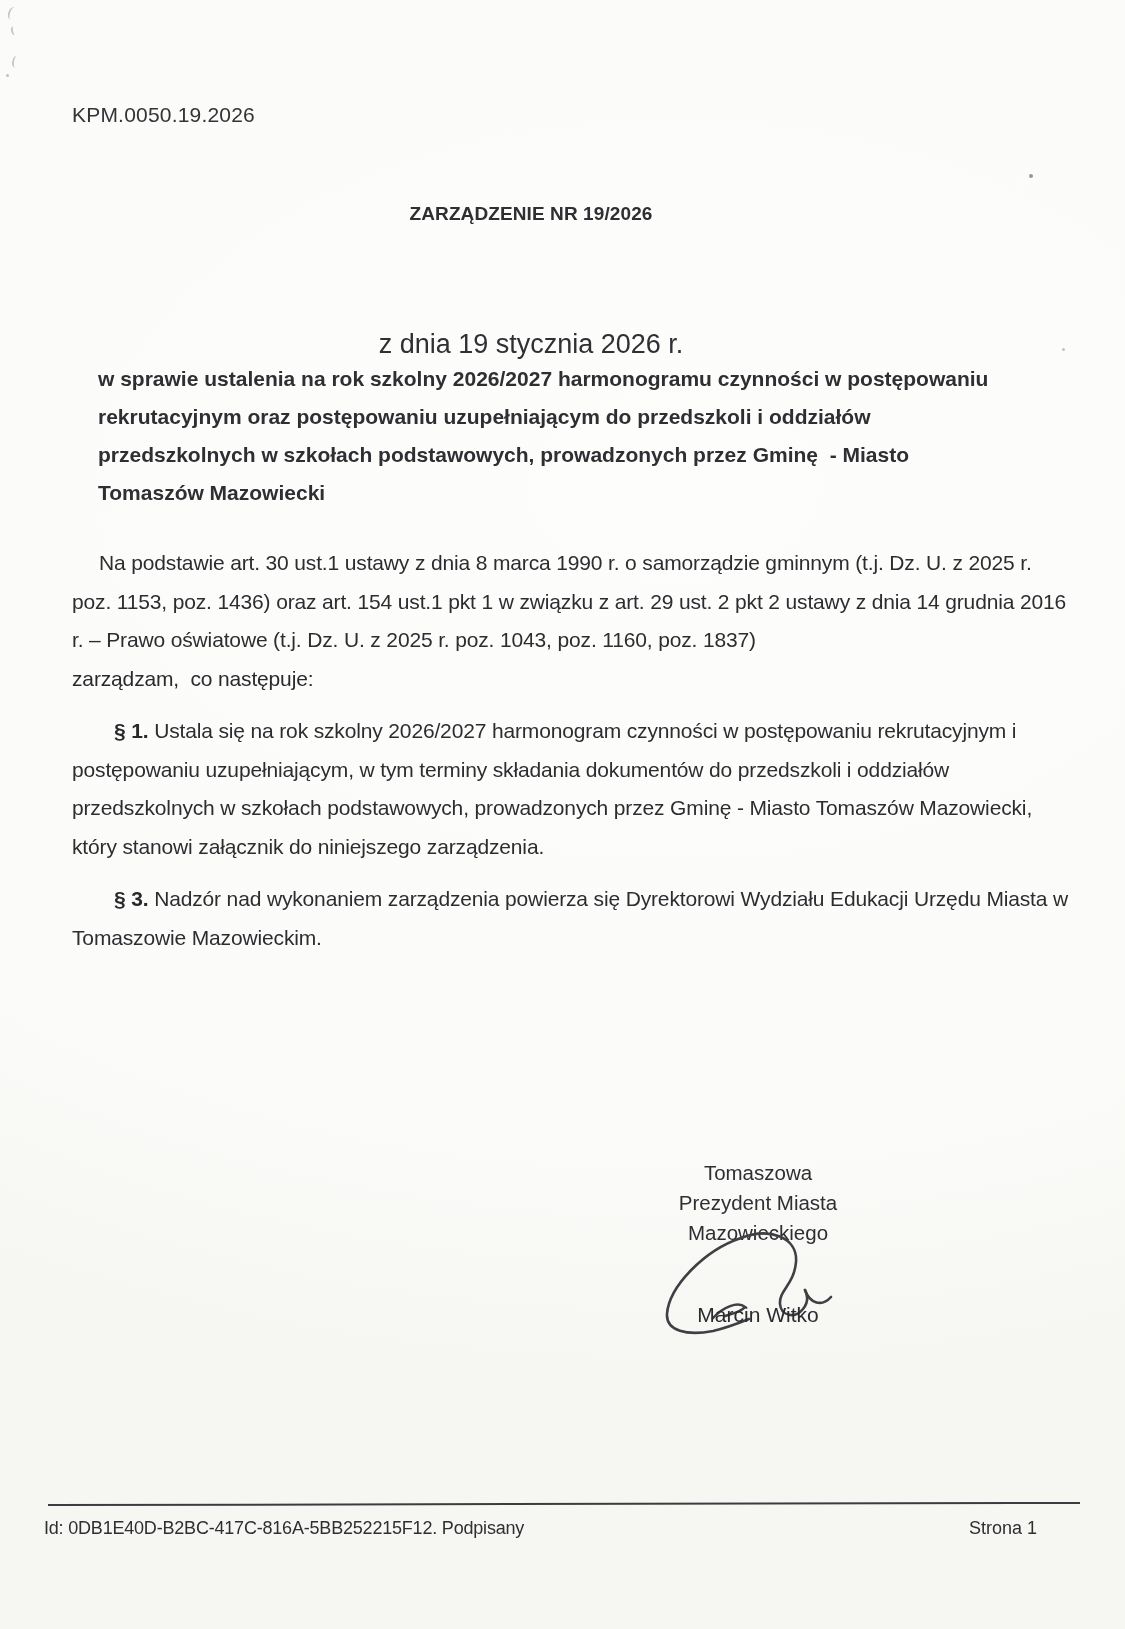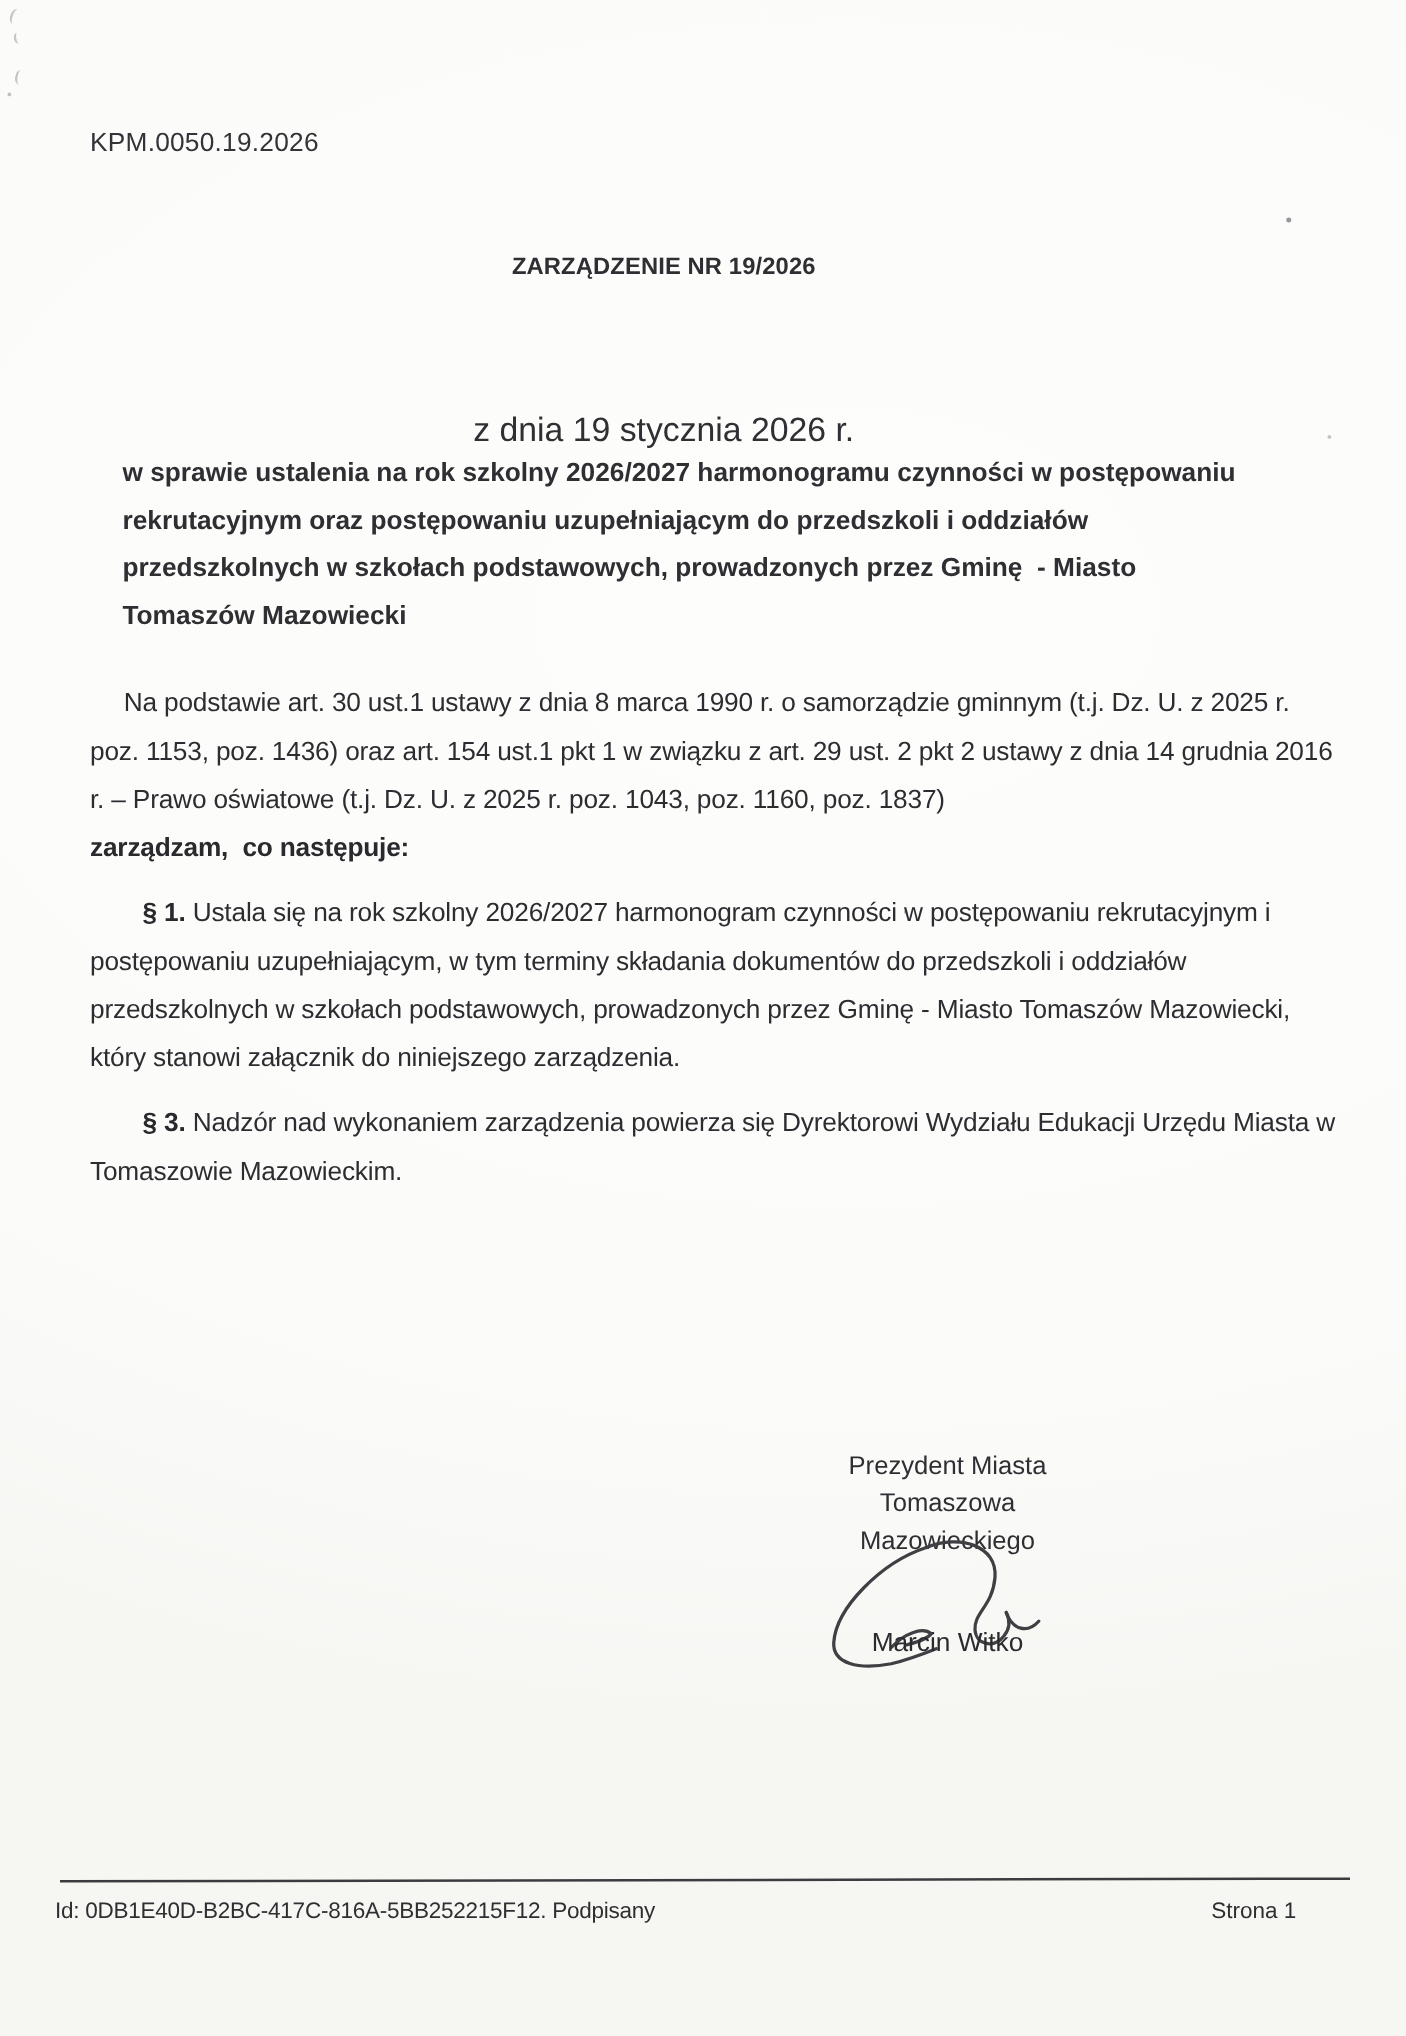--- a/index.html
+++ b/index.html
@@ -30,21 +30,21 @@
     position:absolute;left:98px;top:360px;width:900px;
     text-align:left;font-weight:bold;font-size:21px;line-height:38px;
     color:#2e2e33;white-space:pre-wrap;
   }
   .content{
     position:absolute;left:72px;top:508px;width:1000px;
     font-size:21px;line-height:38.5px;letter-spacing:-0.15px;color:#2d2d31;margin-top:36px;
   }
   .content p{margin:0;}
   p.legal{text-indent:27px;}
-  p.ordain{font-weight:bold;white-space:pre-wrap;color:#2a2a2e;}
+  p.ordain{font-weight:normal;white-space:pre-wrap;color:#2a2a2e;}
   p.section{margin-top:14px;text-indent:42px;}
   p.section b{font-weight:bold;color:#29292d;}
   .sig-block{
     position:absolute;left:608px;top:1158px;width:300px;
     text-align:center;font-size:20.5px;line-height:30px;color:#2e2e33;
   }
   .sig-name{
     position:absolute;left:608px;top:1303px;width:300px;
     text-align:center;font-weight:normal;font-size:21px;color:#2b2b2f;
   }
@@ -99,22 +99,22 @@
     <p class="ordain">zarządzam,  co następuje:</p>
 
     <p class="section"><b>§ 1.</b> <span>Ustala się na rok szkolny 2026/2027 harmonogram czynności w postępowaniu rekrutacyjnym i postępowaniu uzupełniającym, w tym terminy składania dokumentów do przedszkoli i oddziałów przedszkolnych w szkołach podstawowych, prowadzonych przez Gminę - Miasto Tomaszów Mazowiecki, który stanowi załącznik do niniejszego zarządzenia.</span></p>
 
 
     <p class="section"><b>§ 3.</b> <span>Nadzór nad wykonaniem zarządzenia powierza się Dyrektorowi Wydziału Edukacji Urzędu Miasta w Tomaszowie Mazowieckim.</span></p>
 
   </div>
 
   <div class="sig-block">
+    <div>Tomaszowa</div>
     <div>Prezydent Miasta</div>
-    <div>Tomaszowa</div>
     <div>Mazowieckiego</div>
   </div>
 
   <svg class="sig-svg" width="200" height="110" viewBox="0 0 200 110">
     <g fill="none" stroke="#3f3f44" stroke-width="2.6" stroke-linecap="round">
       <path d="M 96,10 C 60,22 24,58 22,86 C 21,103 42,108 68,103 C 81,100 94,95 104,91"></path>
       <path d="M 96,10 C 124,-1 153,9 151,34 C 149,57 134,62 135,76 C 136,88 150,91 158,81 C 163,75 163,68 160,62"></path>
       <path d="M 160,62 C 165,76 177,79 186,69"></path>
       <path d="M 68,90 C 78,79 93,73 100,79 C 96,84 87,86 80,88"></path>
     </g>

